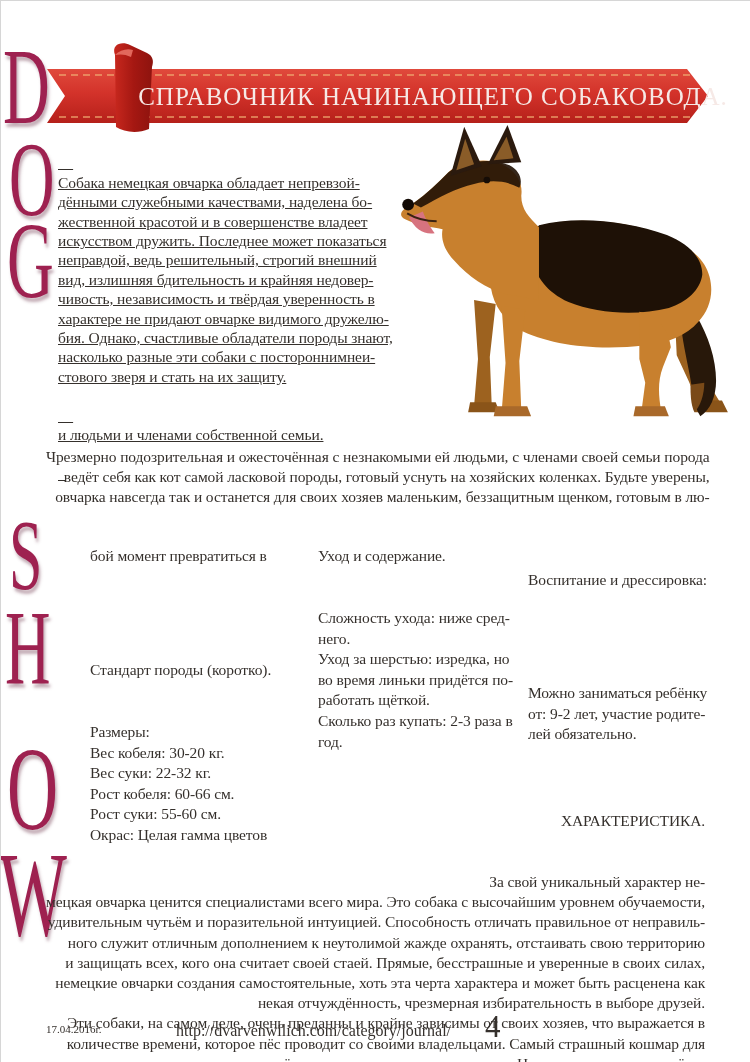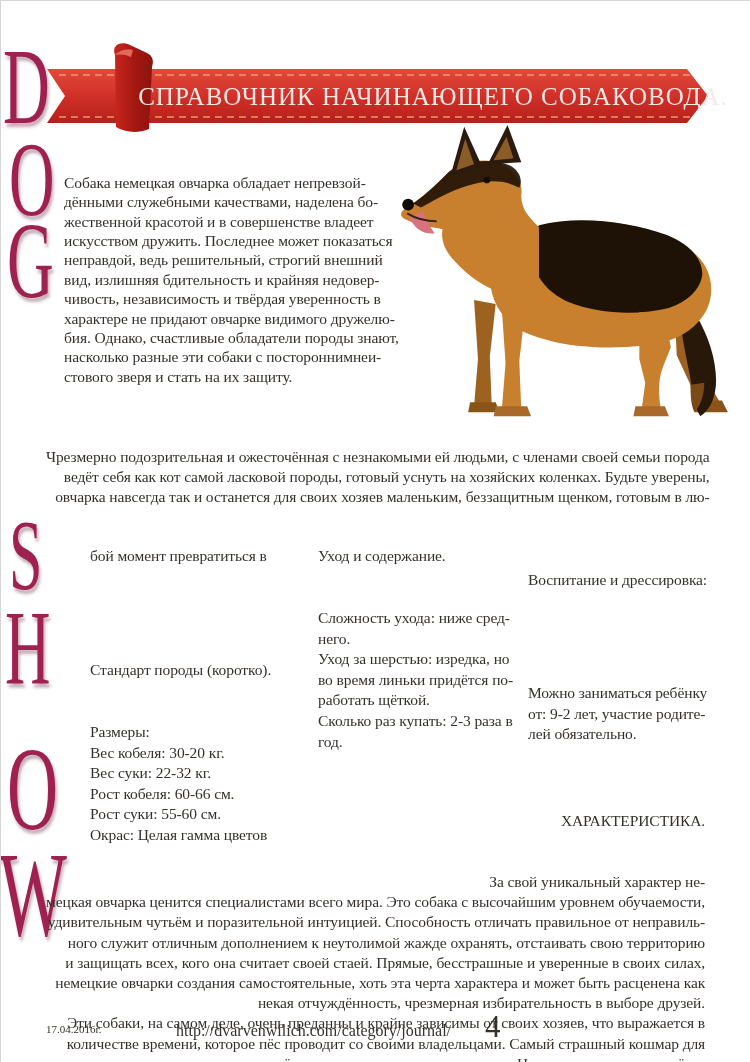--- a/index.html
+++ b/index.html
@@ -88,32 +88,33 @@
     <path d="M16,96 C26,102 36,104 46,104" stroke="#3a2212" stroke-width="2" fill="none"></path>
 
     <circle cx="97" cy="62" r="3.4" fill="#150c06"></circle>
 
     <path d="M60,58 L74,8 L92,48 Z" fill="#2b1a0e"></path>
     <path d="M98,46 L118,6 L132,44 Z" fill="#2b1a0e"></path>
     <path d="M66,52 L75,20 L84,46 Z" fill="#8a5c28"></path>
     <path d="M104,42 L117,18 L124,40 Z" fill="#8a5c28"></path>
   </svg>
 
-  <div class="txt" style="left:63px;top:133px;">
+  <div class="txt" style="left:57px;top:133px;text-decoration:underline;">
     <div>Собака немецкая овчарка обладает непревзой-
 дёнными служебными качествами, наделена бо-
 жественной красотой и в совершенстве владеет
 искусством дружить. Последнее может показаться
 неправдой, ведь решительный, строгий внешний
 вид, излишняя бдительность и крайняя недовер-
 чивость, независимость и твёрдая уверенность в
 характере не придают овчарке видимого дружелю-
 бия. Однако, счастливые обладатели породы знают,
 насколько разные эти собаки с постороннимнеи-
 стового зверя и стать на их защиту.</div>
+    <div>и людьми и членами собственной семьи.</div>
   </div>
 
   <div class="txt wide" style="left:45px;top:446px;">Чрезмерно подозрительная и ожесточённая с незнакомыми ей людьми, с членами своей семьи порода
 ведёт себя как кот самой ласковой породы, готовый уснуть на хозяйских коленках. Будьте уверены,
 овчарка навсегда так и останется для своих хозяев маленьким, беззащитным щенком, готовым в лю-</div>
 
   <div class="txt colblock" style="left:45px;top:504px;width:222px;">
     <div>бой момент превратиться в</div>
     <div style="height:11px;"></div>
     <div>Стандарт породы (коротко).</div>

